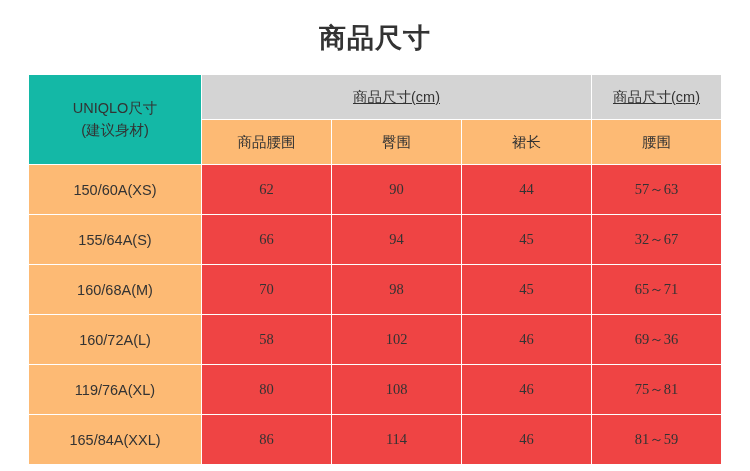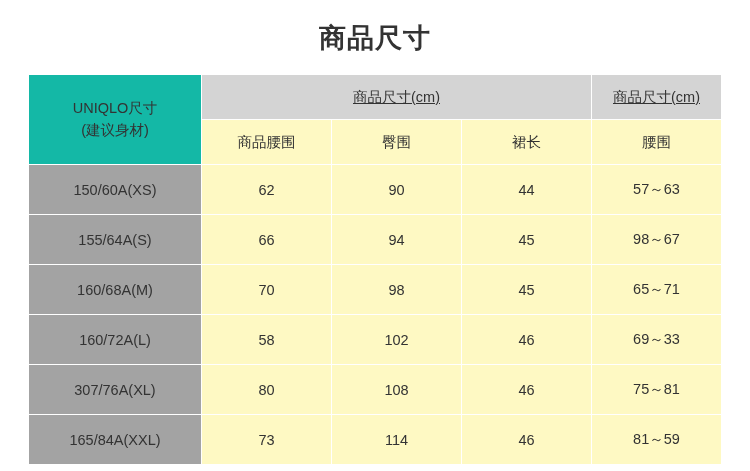--- a/index.html
+++ b/index.html
@@ -60,41 +60,42 @@
   
   .hdr-grey {
     background: #d4d4d4;
     color: #333333;
     font-weight: normal;
     font-size: 15px;
     height: 42px;
     text-decoration: underline;
   }
   .hdr-grey-sub {
-    background: #fef9c3;
+    background: #fdba74;
     color: #333333;
     font-size: 15px;
     height: 42px;
   }
   
   .row-label {
-    background: #a3a3a3;
+    background: #fdba74;
     font-size: 15px;
     height: 47px;
     color: #333333;
   }
   .row-cell {
-    background: #fef9c3;
+    background: #ef4444;
     font-size: 15px;
     height: 47px;
     color: #333333;
     border-left: 1px solid #e3e3e3;
     border-right: 1px solid #e3e3e3;
     border-top: 1px solid #e3e3e3;
     border-bottom: 1px solid #e3e3e3;
+    font-family: Liberation Serif, serif;
   }
   .row-cell.last { }
 </style>
 </head>
 <body>
 
 <div class="page">
 
   <div class="title">商品尺寸</div>
 
@@ -122,46 +123,46 @@
           <td class="row-cell">62</td>
           <td class="row-cell">90</td>
           <td class="row-cell">44</td>
           <td class="row-cell last">57～63</td>
         </tr>
         <tr>
           <td class="row-label">155/64A(S)</td>
           <td class="row-cell">66</td>
           <td class="row-cell">94</td>
           <td class="row-cell">45</td>
-          <td class="row-cell last">98～67</td>
+          <td class="row-cell last">32～67</td>
         </tr>
         <tr>
           <td class="row-label">160/68A(M)</td>
           <td class="row-cell">70</td>
           <td class="row-cell">98</td>
           <td class="row-cell">45</td>
           <td class="row-cell last">65～71</td>
         </tr>
         <tr>
           <td class="row-label">160/72A(L)</td>
           <td class="row-cell">58</td>
           <td class="row-cell">102</td>
           <td class="row-cell">46</td>
-          <td class="row-cell last">69～33</td>
+          <td class="row-cell last">69～36</td>
         </tr>
         <tr>
-          <td class="row-label">307/76A(XL)</td>
+          <td class="row-label">119/76A(XL)</td>
           <td class="row-cell">80</td>
           <td class="row-cell">108</td>
           <td class="row-cell">46</td>
           <td class="row-cell last">75～81</td>
         </tr>
         <tr>
           <td class="row-label">165/84A(XXL)</td>
-          <td class="row-cell">73</td>
+          <td class="row-cell">86</td>
           <td class="row-cell">114</td>
           <td class="row-cell">46</td>
           <td class="row-cell last">81～59</td>
         </tr>
       </tbody>
     </table>
   </div>
 
 </div>
 

